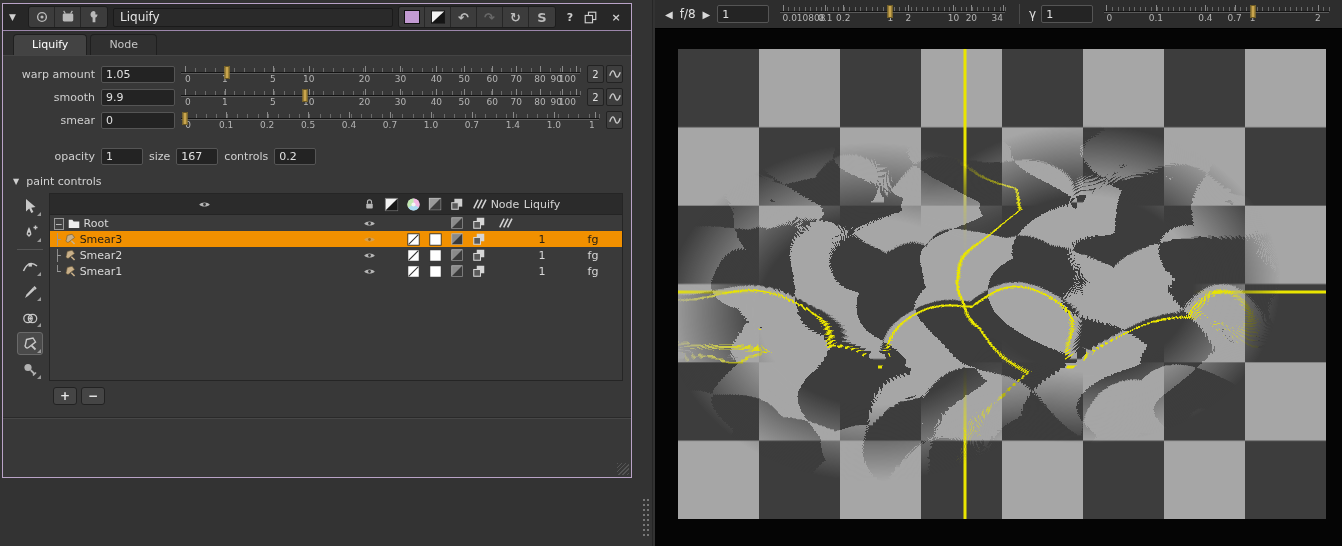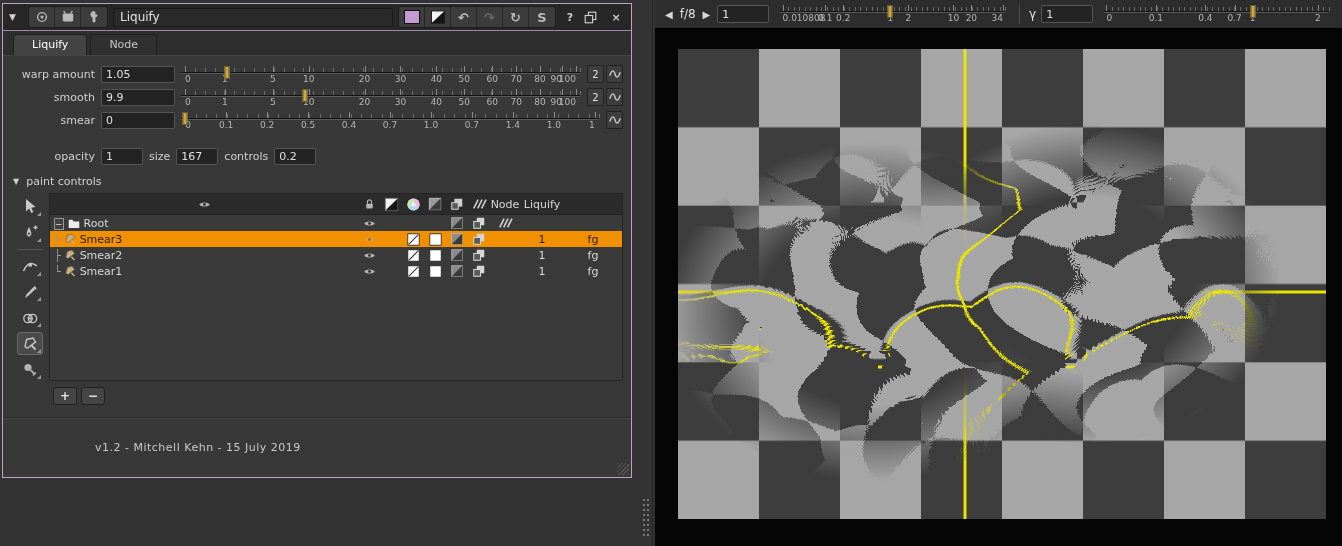--- a/index.html
+++ b/index.html
@@ -751,21 +751,20 @@
 </div>
     </div>
   </div>
 
   <div class="footer-btns">
     <span class="pm-btn">+</span>
     <span class="pm-btn">−</span>
   </div>
 
   <div class="hdivider"></div>
-  <div class="version">v1.2  -  Mitchell Kehn  -  15 July 2019</div>
   <div class="grip"></div>
 </div>
 
 <div class="splitter">
   <div class="line"></div>
   <div class="dots"></div>
 </div>
 
 <div class="viewer">
   <div class="vbar">

